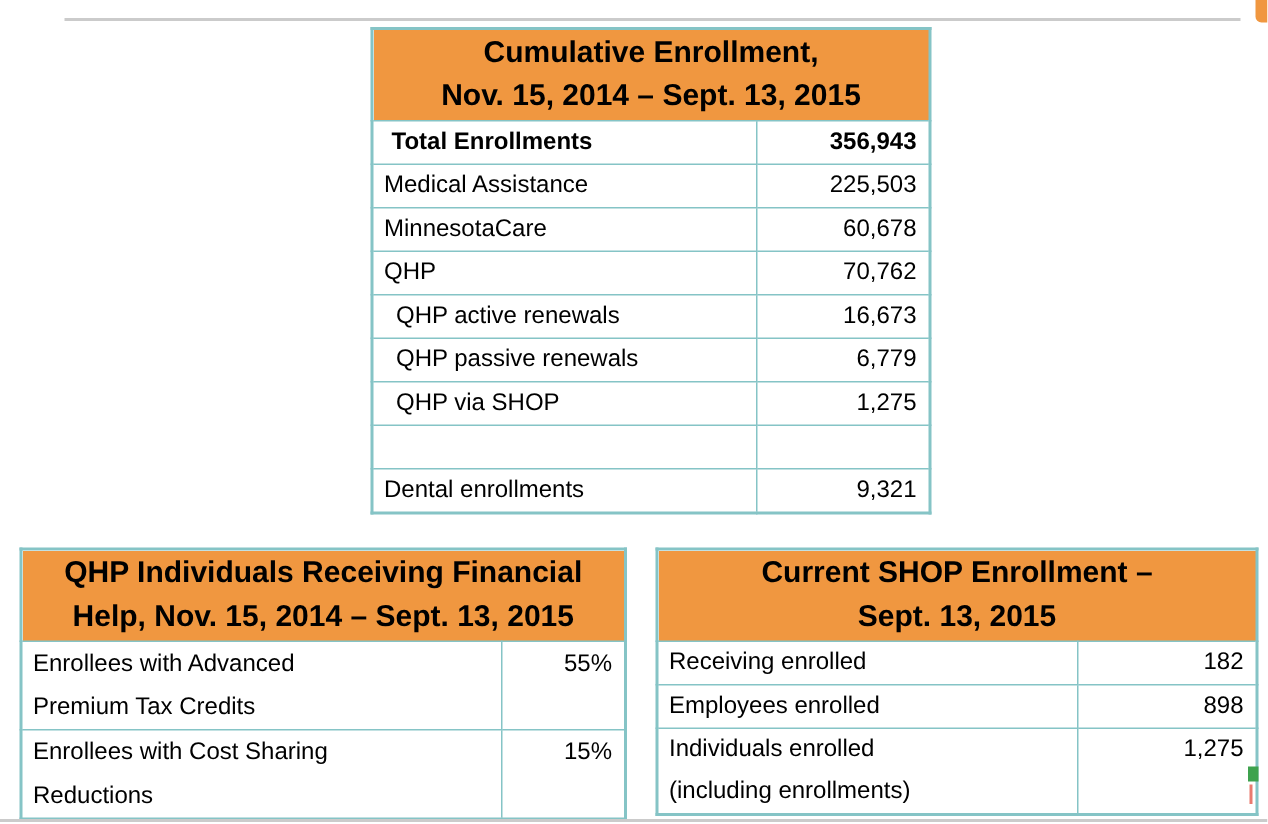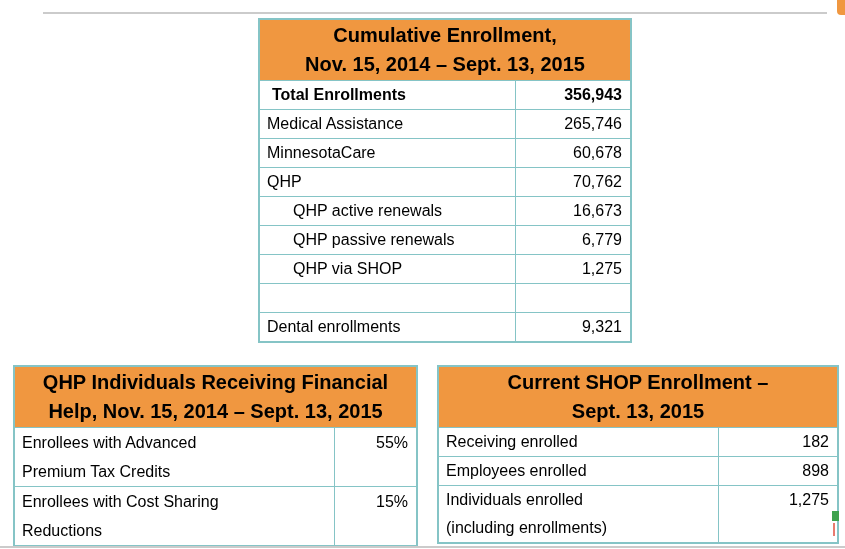--- a/index.html
+++ b/index.html
@@ -64,25 +64,25 @@
   }
   .title-line { white-space: nowrap; }
 
   .datatable td {
     font-size: 16px;
     line-height: 28px;
     vertical-align: middle;
   }
   td.lbl { padding: 0 4px 0 7px; text-align: left; }
   td.val { padding: 0 8px 0 2px; text-align: right; margin-left: 40px; }
-  td.indent { padding-left: 33px; }
+  td.indent { padding-left: 15px; }
   tr.bold-row td { font-weight: bold; }
   tr.bold-row td.lbl { padding-left: 12px; }
 
-  #cumulative-table { left: 258px; top: 18px; width: 372px; }
+  #cumulative-table { left: 247px; top: 18px; width: 372px; }
   #cumulative-table tr.body-row { height: 29px; }
 
   #financial-table { left: 13px; top: 365px; width: 403px; padding-left: 33px; }
   #financial-table tr.body-row { height: 58px; }
   #financial-table td { vertical-align: top; line-height: 29px; }
   #financial-table td.lbl { white-space: pre-line; margin-left: 48px; }
 
   #shop-table { left: 437px; top: 365px; width: 400px; }
   #shop-table tr.row-single { height: 29px; }
   #shop-table tr.row-double { height: 53px; }
@@ -108,21 +108,21 @@
           <div class="title-line">Cumulative Enrollment,</div>
           <div class="title-line">Nov. 15, 2014 – Sept. 13, 2015</div>
         </th>
       </tr>
       <tr class="body-row bold-row">
         <td class="lbl">Total Enrollments</td>
         <td class="val">356,943</td>
       </tr>
       <tr class="body-row">
         <td class="lbl">Medical Assistance</td>
-        <td class="val">265,746</td>
+        <td class="val">225,503</td>
       </tr>
       <tr class="body-row">
         <td class="lbl">MinnesotaCare</td>
         <td class="val">60,678</td>
       </tr>
       <tr class="body-row">
         <td class="lbl">QHP</td>
         <td class="val">70,762</td>
       </tr>
       <tr class="body-row">

